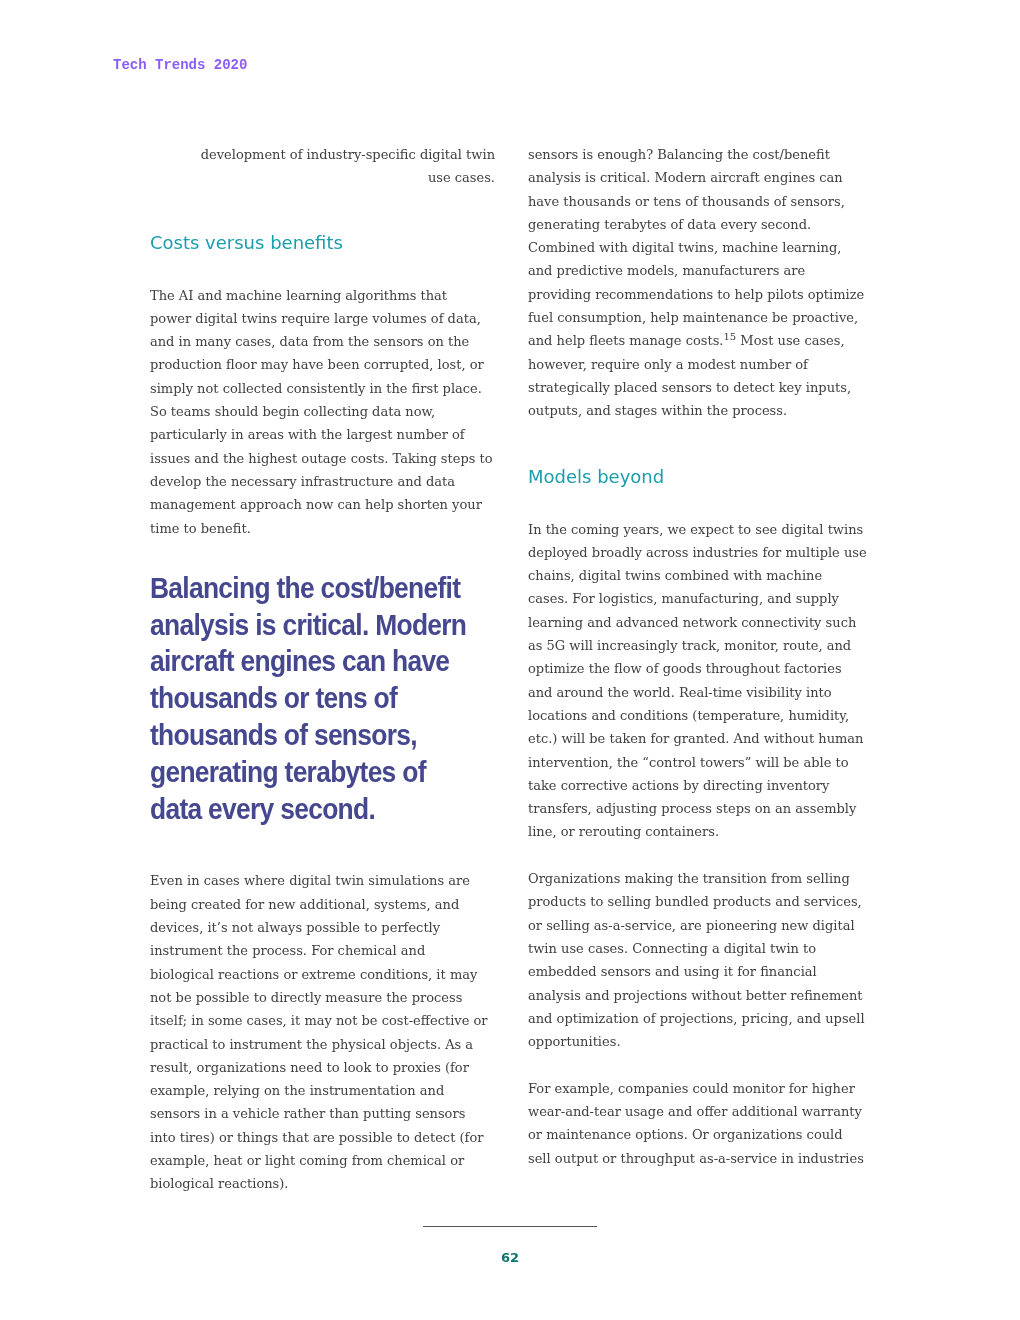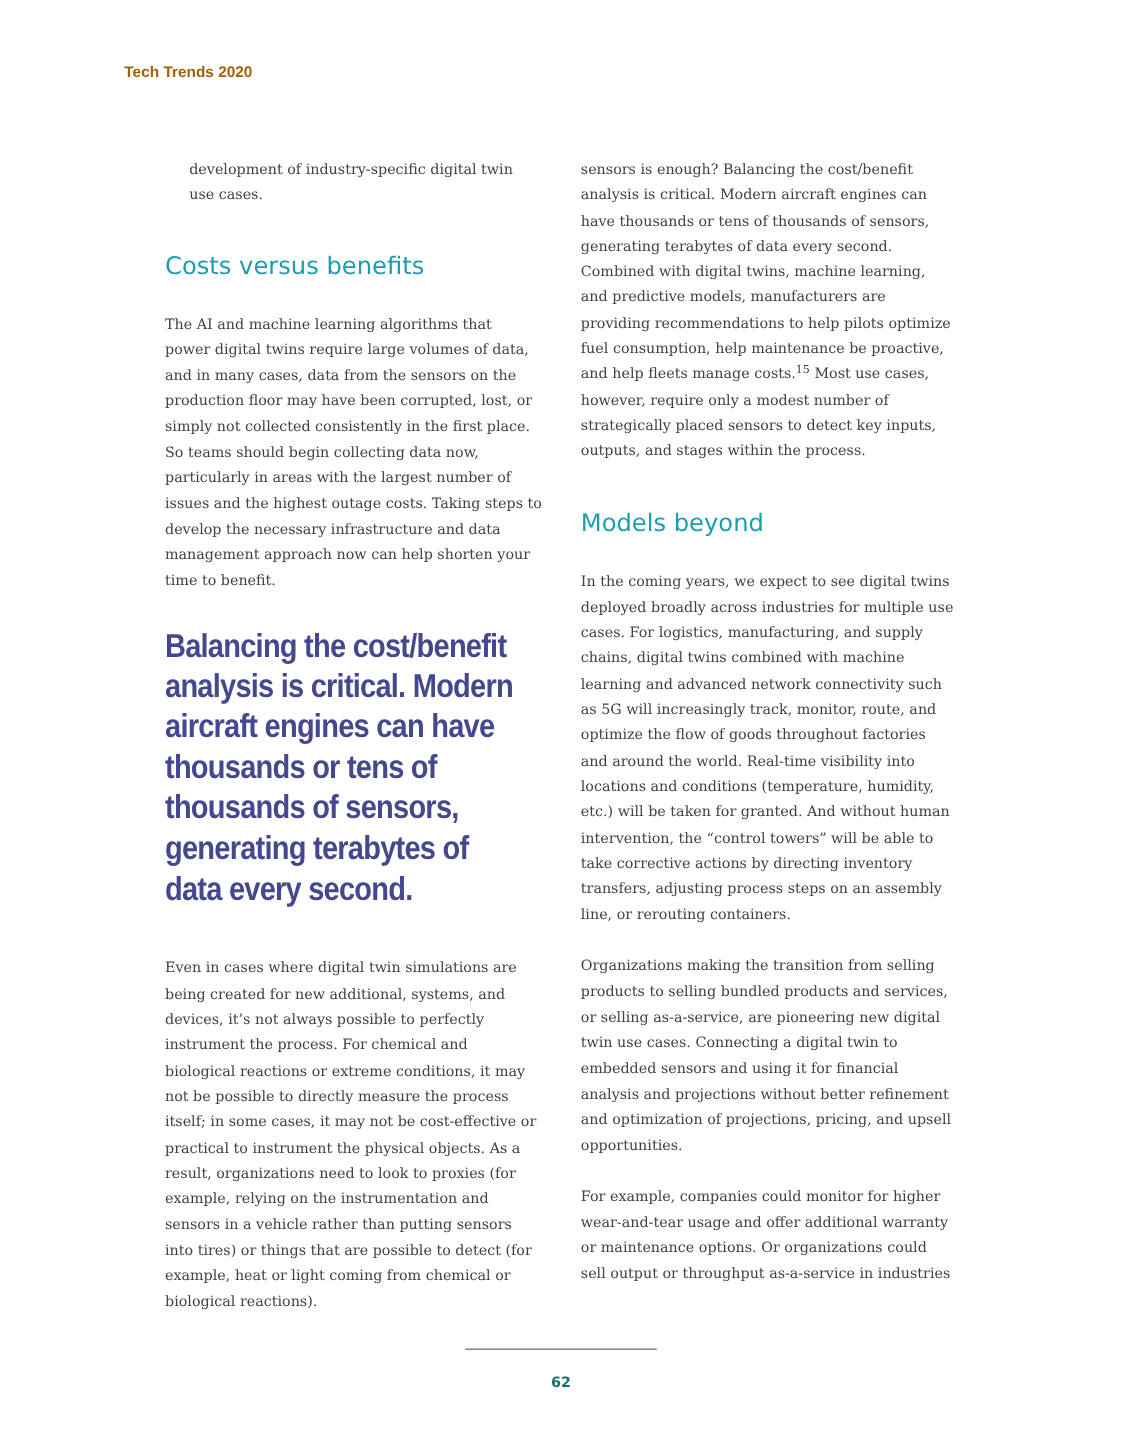--- a/index.html
+++ b/index.html
@@ -1,30 +1,30 @@
 <!DOCTYPE html>
 <html><head>
   <meta charset="utf-8">
   <style>
     html, body { margin: 0; padding: 0; background: #ffffff; }
     body { width: 1020px; height: 1320px; position: relative; overflow: hidden; }
     .running-header {
       position: absolute; left: 113px; top: 57px;
-      font-family: Liberation Sans, sans-serif; font-weight: bold;
-      font-size: 14px; color: #a16207; letter-spacing: 0;
+      font-family: Liberation Mono, monospace; font-weight: bold;
+      font-size: 14px; color: #8b5cf6; letter-spacing: 0;
     }
     .col { position: absolute; font-family: "DejaVu Serif", serif; color: #404040; }
     .col-left { left: 150px; top: 143px; width: 345px; }
     .col-right { left: 528px; top: 143px; width: 345px; }
     .para { font-size: 13px; line-height: 23.3px; margin: 0; white-space: nowrap; }
     .para .ln { display: block; }
     .indent { padding-left: 22px; }
     .h2 {
       font-family: "DejaVu Sans", sans-serif; color: #1a9dae;
-      font-size: 22px; font-weight: normal; margin: 0; line-height: 30px;
+      font-size: 18px; font-weight: normal; margin: 0; line-height: 30px;
     }
     .pullquote {
       font-family: "Liberation Sans", sans-serif; font-weight: bold;
       color: #46488f; font-size: 30px; line-height: 36.8px; margin: 0;
       letter-spacing: -0.8px; transform: scaleX(0.88); transform-origin: left top;
       white-space: nowrap;
     }
     .pullquote .ln { display: block; }
     sup { font-size: 10px; vertical-align: super; line-height: 0; }
     .footer-rule {
@@ -36,21 +36,21 @@
       font-family: "DejaVu Sans", sans-serif; font-weight: bold;
       font-size: 13px; color: #0f766e;
     }
   </style>
 </head>
 <body>
 
 <div class="running-header">Tech Trends 2020</div>
 
 <div class="col col-left">
-  <p class="para indent" style="margin-left:0;">
+  <p class="para indent" style="margin-left:0;text-align:right;">
     <span class="ln">development of industry-specific digital twin</span>
     <span class="ln">use cases.</span>
   </p>
 
   <h2 class="h2" style="margin-top:38px;">Costs versus benefits</h2>
 
   <p class="para" style="margin-top:26px;">
     <span class="ln">The AI and machine learning algorithms that</span>
     <span class="ln">power digital twins require large volumes of data,</span>
     <span class="ln">and in many cases, data from the sensors on the</span>
@@ -106,22 +106,22 @@
     <span class="ln">however, require only a modest number of</span>
     <span class="ln">strategically placed sensors to detect key inputs,</span>
     <span class="ln">outputs, and stages within the process.</span>
   </p>
 
   <h2 class="h2" style="margin-top:39px;">Models beyond</h2>
 
   <p class="para" style="margin-top:26px;">
     <span class="ln">In the coming years, we expect to see digital twins</span>
     <span class="ln">deployed broadly across industries for multiple use</span>
+    <span class="ln">chains, digital twins combined with machine</span>
     <span class="ln">cases. For logistics, manufacturing, and supply</span>
-    <span class="ln">chains, digital twins combined with machine</span>
     <span class="ln">learning and advanced network connectivity such</span>
     <span class="ln">as 5G will increasingly track, monitor, route, and</span>
     <span class="ln">optimize the flow of goods throughout factories</span>
     <span class="ln">and around the world. Real-time visibility into</span>
     <span class="ln">locations and conditions (temperature, humidity,</span>
     <span class="ln">etc.) will be taken for granted. And without human</span>
     <span class="ln">intervention, the “control towers” will be able to</span>
     <span class="ln">take corrective actions by directing inventory</span>
     <span class="ln">transfers, adjusting process steps on an assembly</span>
     <span class="ln">line, or rerouting containers.</span>

